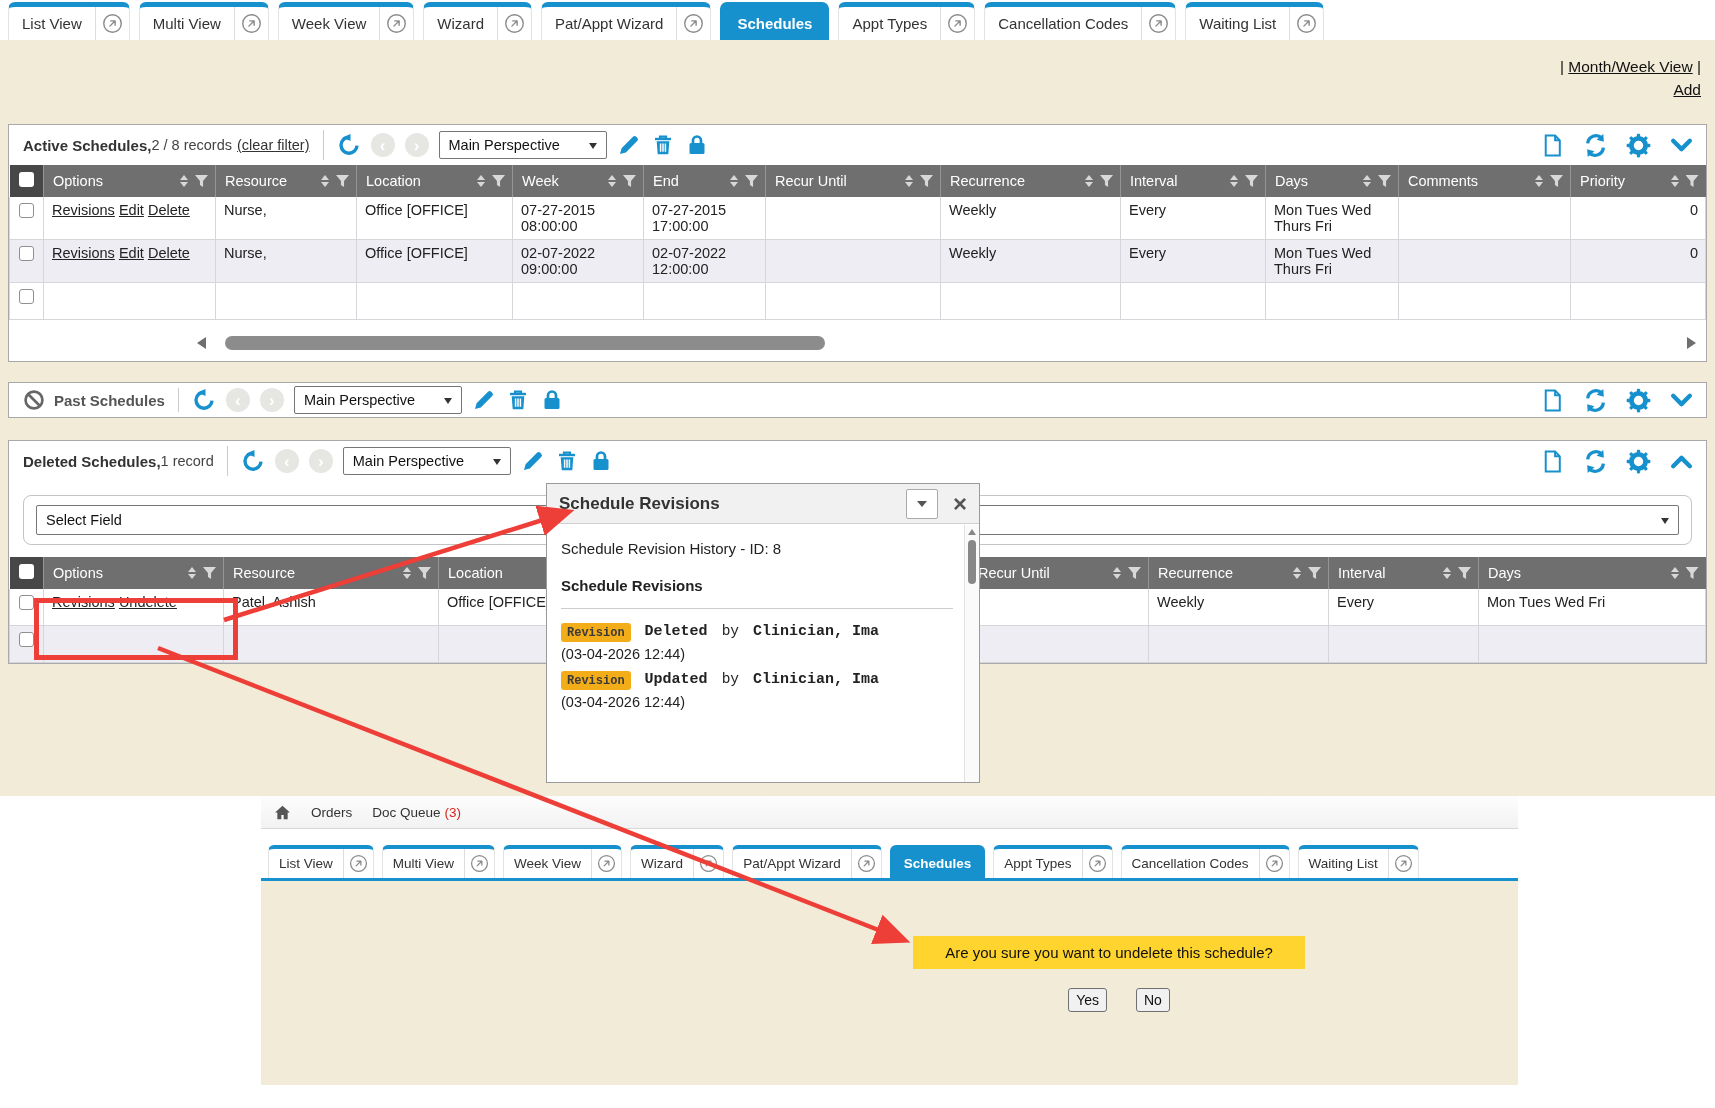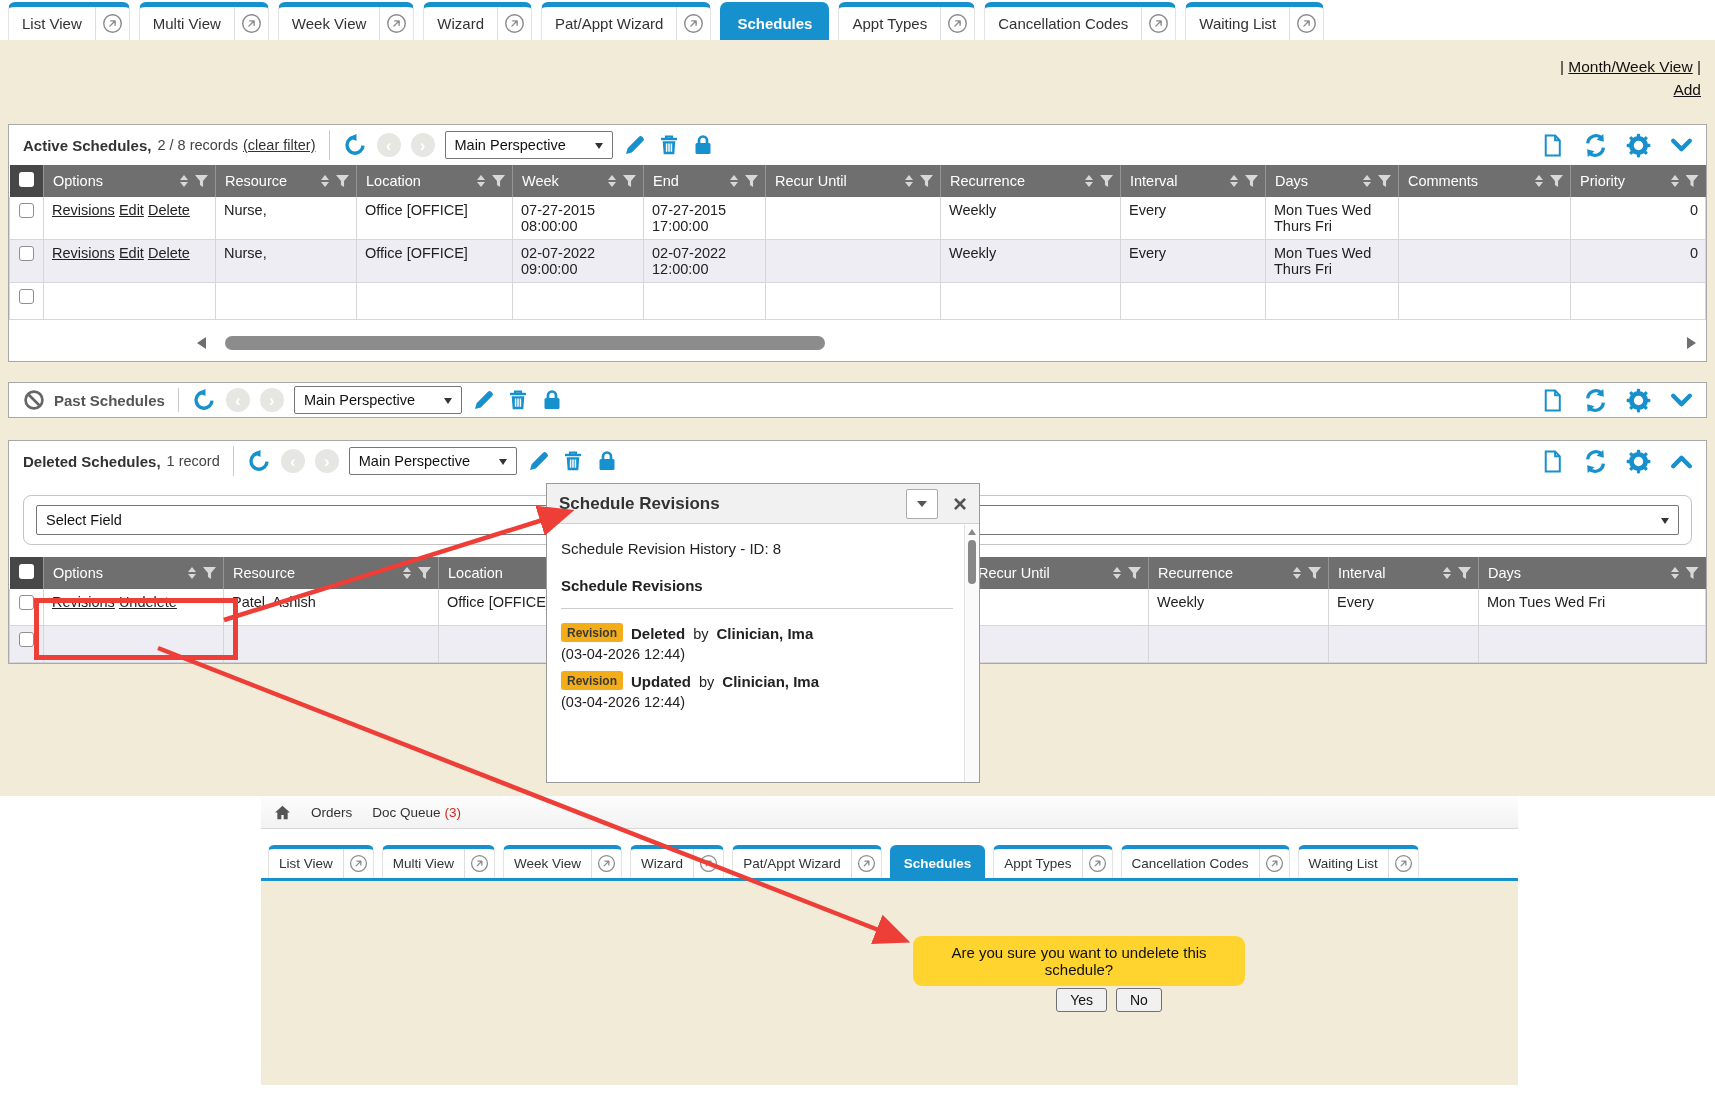--- a/index.html
+++ b/index.html
@@ -21,21 +21,21 @@
 
   
   .toplinks{position:absolute;right:14px;top:55px;text-align:right;font-size:15.5px;color:#111;line-height:23px;z-index:2;}
   .toplinks a{color:#111;text-decoration:underline;cursor:pointer;}
 
   
   .panel{position:absolute;left:8px;width:1699px;background:#fff;border:1px solid #a9a9a9;box-sizing:border-box;z-index:3;}
   .toolbar{display:flex;align-items:center;height:40px;padding:0 12px 0 14px;}
   .toolbar.slim{height:34px;}
   .tb-title{font-weight:bold;font-size:15px;color:#333;white-space:nowrap;}
-  .tb-count{font-size:14.5px;color:#444;margin-left:6px;white-space:nowrap;}
+  .tb-count{font-size:14.5px;color:#444;margin-left:0;white-space:nowrap;}
   .tb-clear{font-size:14.5px;color:#333;text-decoration:underline;margin-left:5px;cursor:pointer;white-space:nowrap;}
   .tb-sep{width:1px;align-self:stretch;background:#ccc;margin:5px 13px;}
   .tb-controls{display:flex;align-items:center;gap:10px;}
   .pager{width:24px;height:24px;border-radius:50%;background:#e6e6e2;color:#fff;display:flex;align-items:center;justify-content:center;font-size:17px;font-weight:bold;line-height:1;cursor:pointer;}
   .select{height:28px;border:1px solid #767676;border-radius:2px;background:#fff;display:flex;align-items:center;justify-content:space-between;padding:0 9px;font-size:14.5px;color:#111;min-width:168px;box-sizing:border-box;cursor:pointer;}
   .sel-caret{width:0;height:0;border:4.5px solid transparent;border-top:6px solid #333;transform:translateY(3px);margin-left:12px;}
   .ic{width:24px;height:24px;display:inline-block;vertical-align:middle;}
   .blue{color:var(--accent);cursor:pointer;}
   .gray-ic{color:#666;}
   .tb-right{margin-left:auto;display:flex;align-items:center;gap:18px;}
@@ -85,21 +85,21 @@
   .pp-scroll .tri{position:absolute;left:3px;top:4px;width:0;height:0;border-left:4px solid transparent;border-right:4px solid transparent;border-bottom:6px solid #888;cursor:pointer;}
   .pp-thumb{position:absolute;left:2.5px;top:15px;width:8px;height:44px;border-radius:4px;background:#888;cursor:grab;}
   .pp-h1{font-size:15px;font-weight:normal;margin:2px 0 20px;}
   .pp-h2{font-size:15px;font-weight:bold;margin:0 0 14px;}
   .pp-hr{border-top:1px solid #ccc;height:0;margin:2px 0 14px;}
   .pp-hist{display:flex;align-items:center;margin:0 0 12px;}
   .pp-hist-title{font-size:15.5px;font-weight:bold;}
   .pp-btns{margin-left:auto;display:flex;gap:8px;}
   .pbtn{background:#666;color:#fff;font-size:13px;padding:4px 11px;border-radius:4px;border:1px solid #666;cursor:pointer;font-family:inherit;}
   .pbtn.focus{box-shadow:0 0 0 3px #c9c9c9;}
-  .entry-line{display:flex;align-items:flex-end;gap:8px;margin-bottom:4px;white-space:nowrap;}
+  .entry-line{display:flex;align-items:flex-start;gap:14px;margin-bottom:4px;white-space:nowrap;font-family:Liberation Mono, monospace;}
   .badge{background:var(--badge);color:#3a3a3a;font-size:12px;font-weight:bold;padding:2.5px 6px;border-radius:3px;}
   .e-strong{font-weight:bold;font-size:15px;}
   .e-by{font-size:14.5px;}
   .e-date{font-size:14.5px;margin:0 0 9px;}
 
   
   .redbox{position:absolute;left:34px;top:598px;width:194px;height:52px;border:5px solid var(--red);z-index:40;pointer-events:none;}
   svg.overlay{position:absolute;left:0;top:0;width:1715px;height:1108px;z-index:50;pointer-events:none;}
 
   
@@ -109,23 +109,23 @@
   .shot-bar a{color:#333;text-decoration:none;cursor:pointer;}
   .dq-wrap{display:flex;gap:4px;align-items:center;}
   .red-count{color:#d2261d;}
   .shot-tabs{height:52px;background:#fff;display:flex;align-items:flex-end;padding-left:7px;gap:8px;border-bottom:3px solid var(--accent);box-sizing:border-box;}
   .shot-tabs .tab{height:33px;border-top-width:4px;border-radius:6px 6px 0 0;}
   .shot-tabs .tab-label{font-size:13.5px;padding:0 10px;}
   .shot-tabs .tab.active .tab-label{padding:0 13px;}
   .shot-tabs .tab-pop{width:29px;}
   .shot-tabs .tab-pop .ic{width:19px;height:19px;}
   .shot-body{height:204px;background:var(--beige);}
-  .confirm{position:absolute;left:652px;top:140px;width:332px;background:var(--confirm);border-radius:9px;padding:8px 4px;text-align:center;font-size:15px;color:#101010;box-sizing:border-box;}
+  .confirm{position:absolute;left:652px;top:140px;width:392px;background:var(--confirm);border-radius:0;padding:8px 4px;text-align:center;font-size:15px;color:#101010;box-sizing:border-box;}
   .confirm-btns{position:absolute;left:652px;top:192px;width:392px;display:flex;justify-content:center;gap:9px;}
-  .btn{background:#f1f1f1;border:1px solid #707070;border-radius:3px;padding:3px 13px;font-size:14px;color:#111;cursor:pointer;font-family:inherit;}
+  .btn{background:#f1f1f1;border:1px solid #707070;border-radius:3px;padding:3px 7px;font-size:14px;color:#111;cursor:pointer;font-family:inherit;margin-left:20px;}
 </style>
 </head>
 <body>
 
 <svg width="0" height="0" style="position:absolute" aria-hidden="true">
   <defs>
     <symbol id="i-popout" viewBox="0 0 24 24">
       <circle cx="12" cy="12" r="10" fill="none" stroke="currentColor" stroke-width="1.6"></circle>
       <path d="M9 15 L14.5 9.5 M10 9 h5 v5" fill="none" stroke="currentColor" stroke-width="1.6" stroke-linecap="round" stroke-linejoin="round"></path>
     </symbol>

